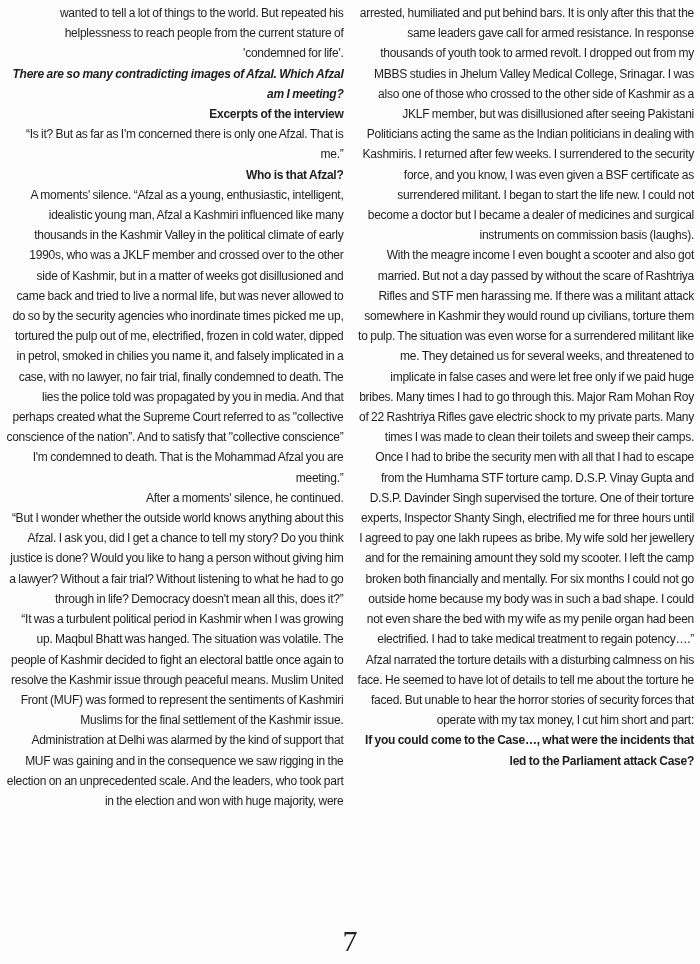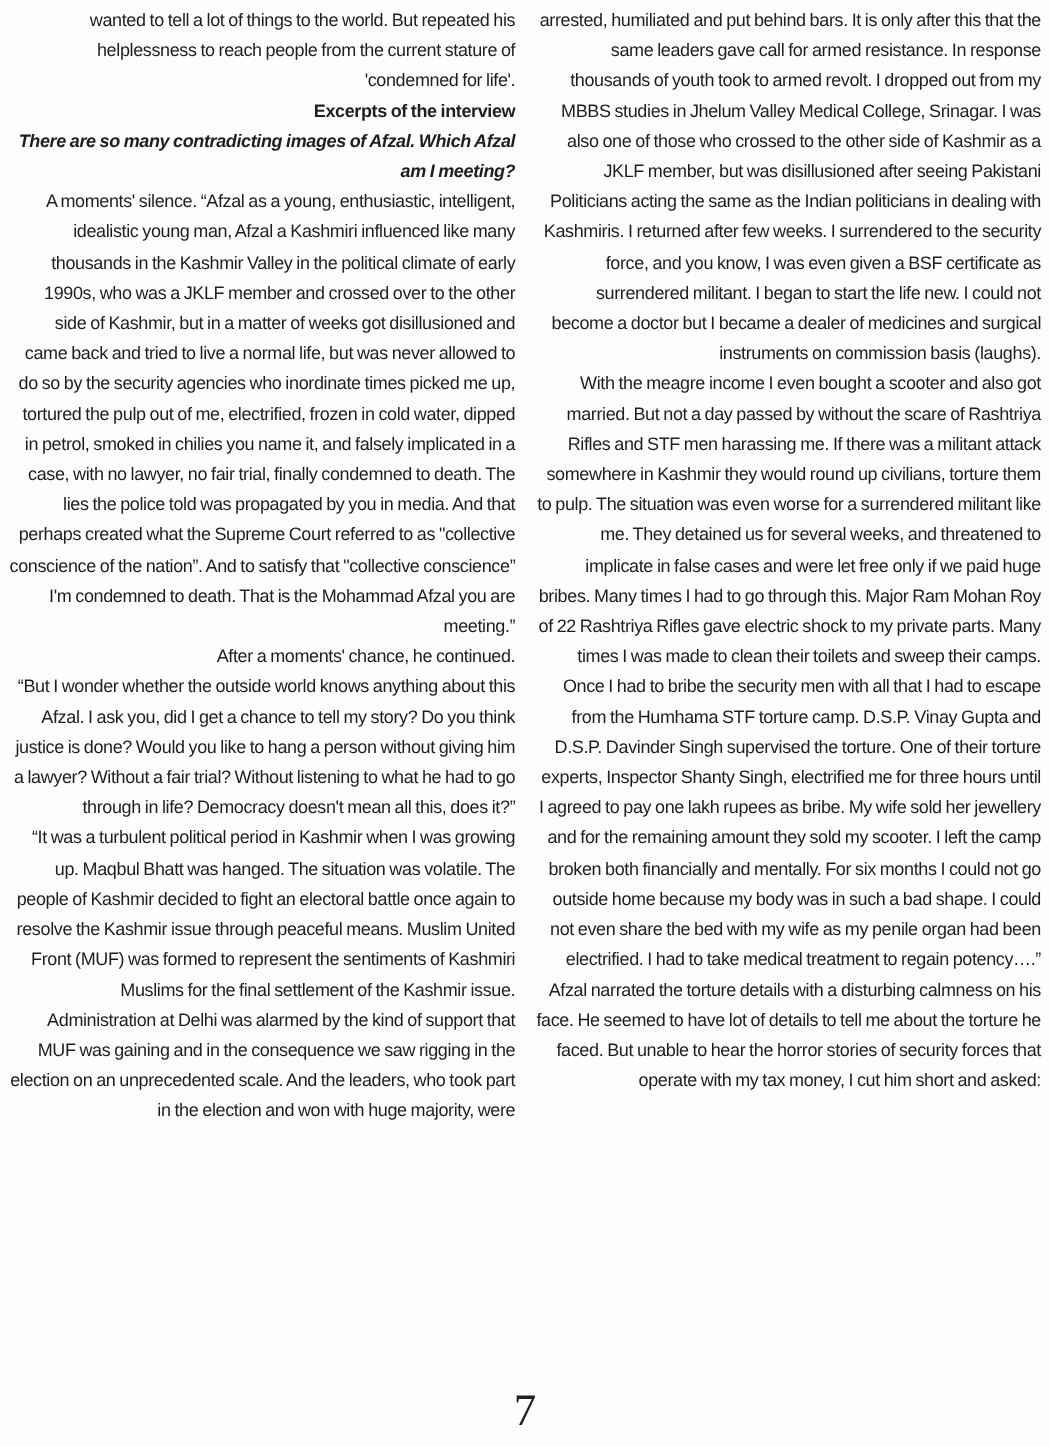--- a/index.html
+++ b/index.html
@@ -43,27 +43,30 @@
     font-weight: 400;
     color: #222;
   }
 </style>
 </head>
 <body>
 
 <div class="page">
   <div class="column">
       <p class="block"><span class="run run-normal">wanted to tell a lot of things to the world. But repeated his helplessness to reach people from the current stature of 'condemned for life'.</span></p>
+      <p class="block"><span class="run run-bold-italic">There are so many contradicting images of Afzal. Which Afzal am I meeting?</span></p>
       <p class="block"><span class="run run-bold">Excerpts of the interview</span></p>
-      <p class="block"><span class="run run-bold-italic">There are so many contradicting images of Afzal. Which Afzal am I meeting?</span></p>
+      <p class="block"><span class="run run-italic">“Is it? But as far as I'm concerned there is only one Afzal. That is me.”</span></p>
+      <p class="block"><span class="run run-bold">Who is that Afzal?</span></p>
       <p class="block"><span class="run run-normal">A moments' silence. </span><span class="run run-italic">“Afzal as a young, enthusiastic, intelligent, idealistic young man, Afzal a Kashmiri influenced like many thousands in the Kashmir Valley in the political climate of early 1990s, who was a JKLF member and crossed over to the other side of Kashmir, but in a matter of weeks got disillusioned and came back and tried to live a normal life, but was never allowed to do so by the security agencies who inordinate times picked me up, tortured the pulp out of me, electrified, frozen in cold water, dipped in petrol, smoked in chilies you name it, and falsely implicated in a case, with no lawyer, no fair trial, finally condemned to death. The lies the police told was propagated by you in media. And that perhaps created what the Supreme Court referred to as "collective conscience of the nation”. And to satisfy that "collective conscience” I'm condemned to death. That is the Mohammad Afzal you are meeting.”</span></p>
-      <p class="block"><span class="run run-normal">After a moments' chance, he continued.</span></p>
+      <p class="block"><span class="run run-normal">After a moments' silence, he continued.</span></p>
       <p class="block"><span class="run run-italic">“But I wonder whether the outside world knows anything about this Afzal. I ask you, did I get a chance to tell my story? Do you think justice is done? Would you like to hang a person without giving him a lawyer? Without a fair trial? Without listening to what he had to go through in life? Democracy doesn't mean all this, does it?”</span></p>
       <p class="block"><span class="run run-italic">“It was a turbulent political period in Kashmir when I was growing up. Maqbul Bhatt was hanged. The situation was volatile. The people of Kashmir decided to fight an electoral battle once again to resolve the Kashmir issue through peaceful means. Muslim United Front (MUF) was formed to represent the sentiments of Kashmiri Muslims for the final settlement of the Kashmir issue. Administration at Delhi was alarmed by the kind of support that MUF was gaining and in the consequence we saw rigging in the election on an unprecedented scale. And the leaders, who took part in the election and won with huge majority, were</span></p>
     </div>
   <div class="column">
       <p class="block"><span class="run run-italic">arrested, humiliated and put behind bars. It is only after this that the same leaders gave call for armed resistance. In response thousands of youth took to armed revolt. I dropped out from my MBBS studies in Jhelum Valley Medical College, Srinagar. I was also one of those who crossed to the other side of Kashmir as a JKLF member, but was disillusioned after seeing Pakistani Politicians acting the same as the Indian politicians in dealing with Kashmiris. I returned after few weeks. I surrendered to the security force, and you know, I was even given a BSF certificate as surrendered militant. I began to start the life new. I could not become a doctor but I became a dealer of medicines and surgical instruments on commission basis </span><span class="run run-normal">(laughs).</span></p>
       <p class="block"><span class="run run-italic">With the meagre income I even bought a scooter and also got married. But not a day passed by without the scare of Rashtriya Rifles and STF men harassing me. If there was a militant attack somewhere in Kashmir they would round up civilians, torture them to pulp. The situation was even worse for a surrendered militant like me. They detained us for several weeks, and threatened to implicate in false cases and were let free only if we paid huge bribes. Many times I had to go through this. Major Ram Mohan Roy of 22 Rashtriya Rifles gave electric shock to my private parts. Many times I was made to clean their toilets and sweep their camps. Once I had to bribe the security men with all that I had to escape from the Humhama STF torture camp. D.S.P. Vinay Gupta and D.S.P. Davinder Singh supervised the torture. One of their torture experts, Inspector Shanty Singh, electrified me for three hours until I agreed to pay one lakh rupees as bribe. My wife sold her jewellery and for the remaining amount they sold my scooter. I left the camp broken both financially and mentally. For six months I could not go outside home because my body was in such a bad shape. I could not even share the bed with my wife as my penile organ had been electrified. I had to take medical treatment to regain potency….”</span></p>
-      <p class="block"><span class="run run-normal">Afzal narrated the torture details with a disturbing calmness on his face. He seemed to have lot of details to tell me about the torture he faced. But unable to hear the horror stories of security forces that operate with my tax money, I cut him short and asked:</span></p>
+      <p class="block"><span class="run run-normal">Afzal narrated the torture details with a disturbing calmness on his face. He seemed to have lot of details to tell me about the torture he faced. But unable to hear the horror stories of security forces that operate with my tax money, I cut him short and part:</span></p>
+      <p class="block"><span class="run run-bold">If you could come to the Case…, what were the incidents that led to the Parliament attack Case?</span></p>
     </div>
 </div>
 
 <div class="page-number">7</div>
 
 </body></html>

